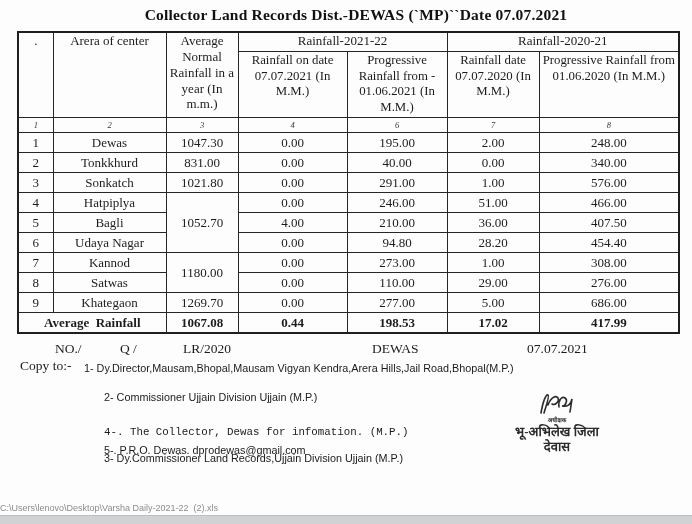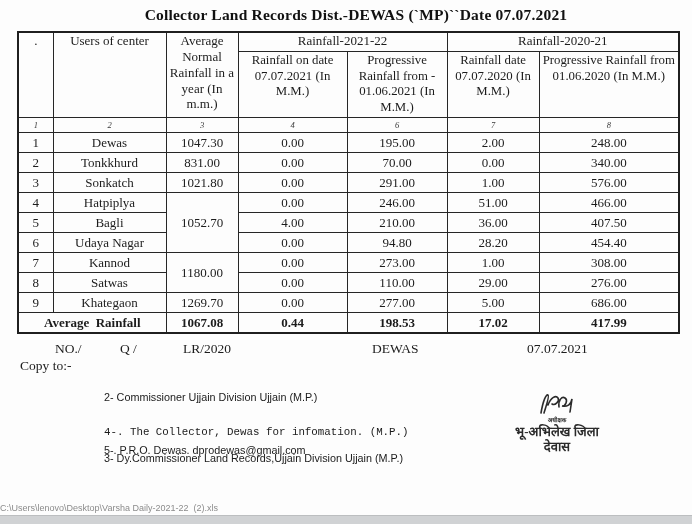--- a/index.html
+++ b/index.html
@@ -69,21 +69,21 @@
         <col style="width:113px">
         <col style="width:72px">
       <col style="width:109px">
         <col style="width:100px">
         <col style="width:92px">
         <col style="width:140px">
     </colgroup>
     <tbody>
       <tr class="hdr-group">
         <td rowspan="2" class="span-head">.</td>
-        <td rowspan="2" class="span-head">Users of center</td>
+        <td rowspan="2" class="span-head">Arera of center</td>
         <td rowspan="2" class="span-head">Average Normal Rainfall in a year (In m.m.)</td>
         <td colspan="2">Rainfall-2021-22</td>
         <td colspan="2">Rainfall-2020-21</td>
       </tr>
       <tr class="hdr-sub">
         <td class="al">Rainfall on date 07.07.2021 (In M.M.)</td>
         <td>Progressive Rainfall from - 01.06.2021 (In M.M.)</td>
         <td>Rainfall date 07.07.2020 (In M.M.)</td>
         <td>Progressive Rainfall from 01.06.2020 (In M.M.)</td>
       </tr>
@@ -104,21 +104,21 @@
         <td>0.00</td>
         <td>195.00</td>
         <td>2.00</td>
         <td>248.00</td>
       </tr>
       <tr class="datarow">
         <td>2</td>
         <td>Tonkkhurd</td>
         <td>831.00</td>
         <td>0.00</td>
-        <td>70.00</td>
+        <td>40.00</td>
         <td>0.00</td>
         <td>340.00</td>
       </tr>
       <tr class="datarow">
         <td>3</td>
         <td>Sonkatch</td>
         <td>1021.80</td>
         <td>0.00</td>
         <td>291.00</td>
         <td>1.00</td>
@@ -189,20 +189,21 @@
 
   <div class="refline">
     <span class="ref-no">NO./</span>
     <span class="ref-q">Q /</span>
     <span class="ref-lr">LR/2020</span>
     <span class="ref-place">DEWAS</span>
     <span class="ref-date">07.07.2021</span>
   </div>
 
   <div class="copy-label">Copy to:-</div>
+  <div class="copy-item ci-0">1- Dy.Director,Mausam,Bhopal,Mausam Vigyan Kendra,Arera Hills,Jail Road,Bhopal(M.P.)</div>
   <div class="copy-item ci-1">2- Commissioner Ujjain Division Ujjain (M.P.)</div>
   <div class="copy-item ci-2">3- Dy.Commissioner Land Records,Ujjain Division Ujjain (M.P.)</div>
   <div class="copy-item ci-3">4-. The Collector, Dewas for infomation. (M.P.)</div>
   <div class="copy-item ci-4">5-. P.R.O. Dewas. dprodewas@gmail.com</div>
 
   <div class="signature">
     <svg width="52" height="26" viewBox="0 0 52 26">
       <path d="M10 22 C 12 10, 15 3, 17 4 C 19 5, 14 18, 13 22 M17 14 C 20 6, 25 4, 27 7 C 29 10, 24 15, 21 13 M28 16 C 27 9, 31 5, 34 7 C 37 9, 35 15, 31 15 C 36 16, 40 14, 41 8 L 39 21" fill="none" stroke="#2b2b2b" stroke-width="1.6" stroke-linecap="round"></path>
     </svg>
     <div class="sig-designation">अधीक्षक</div>

